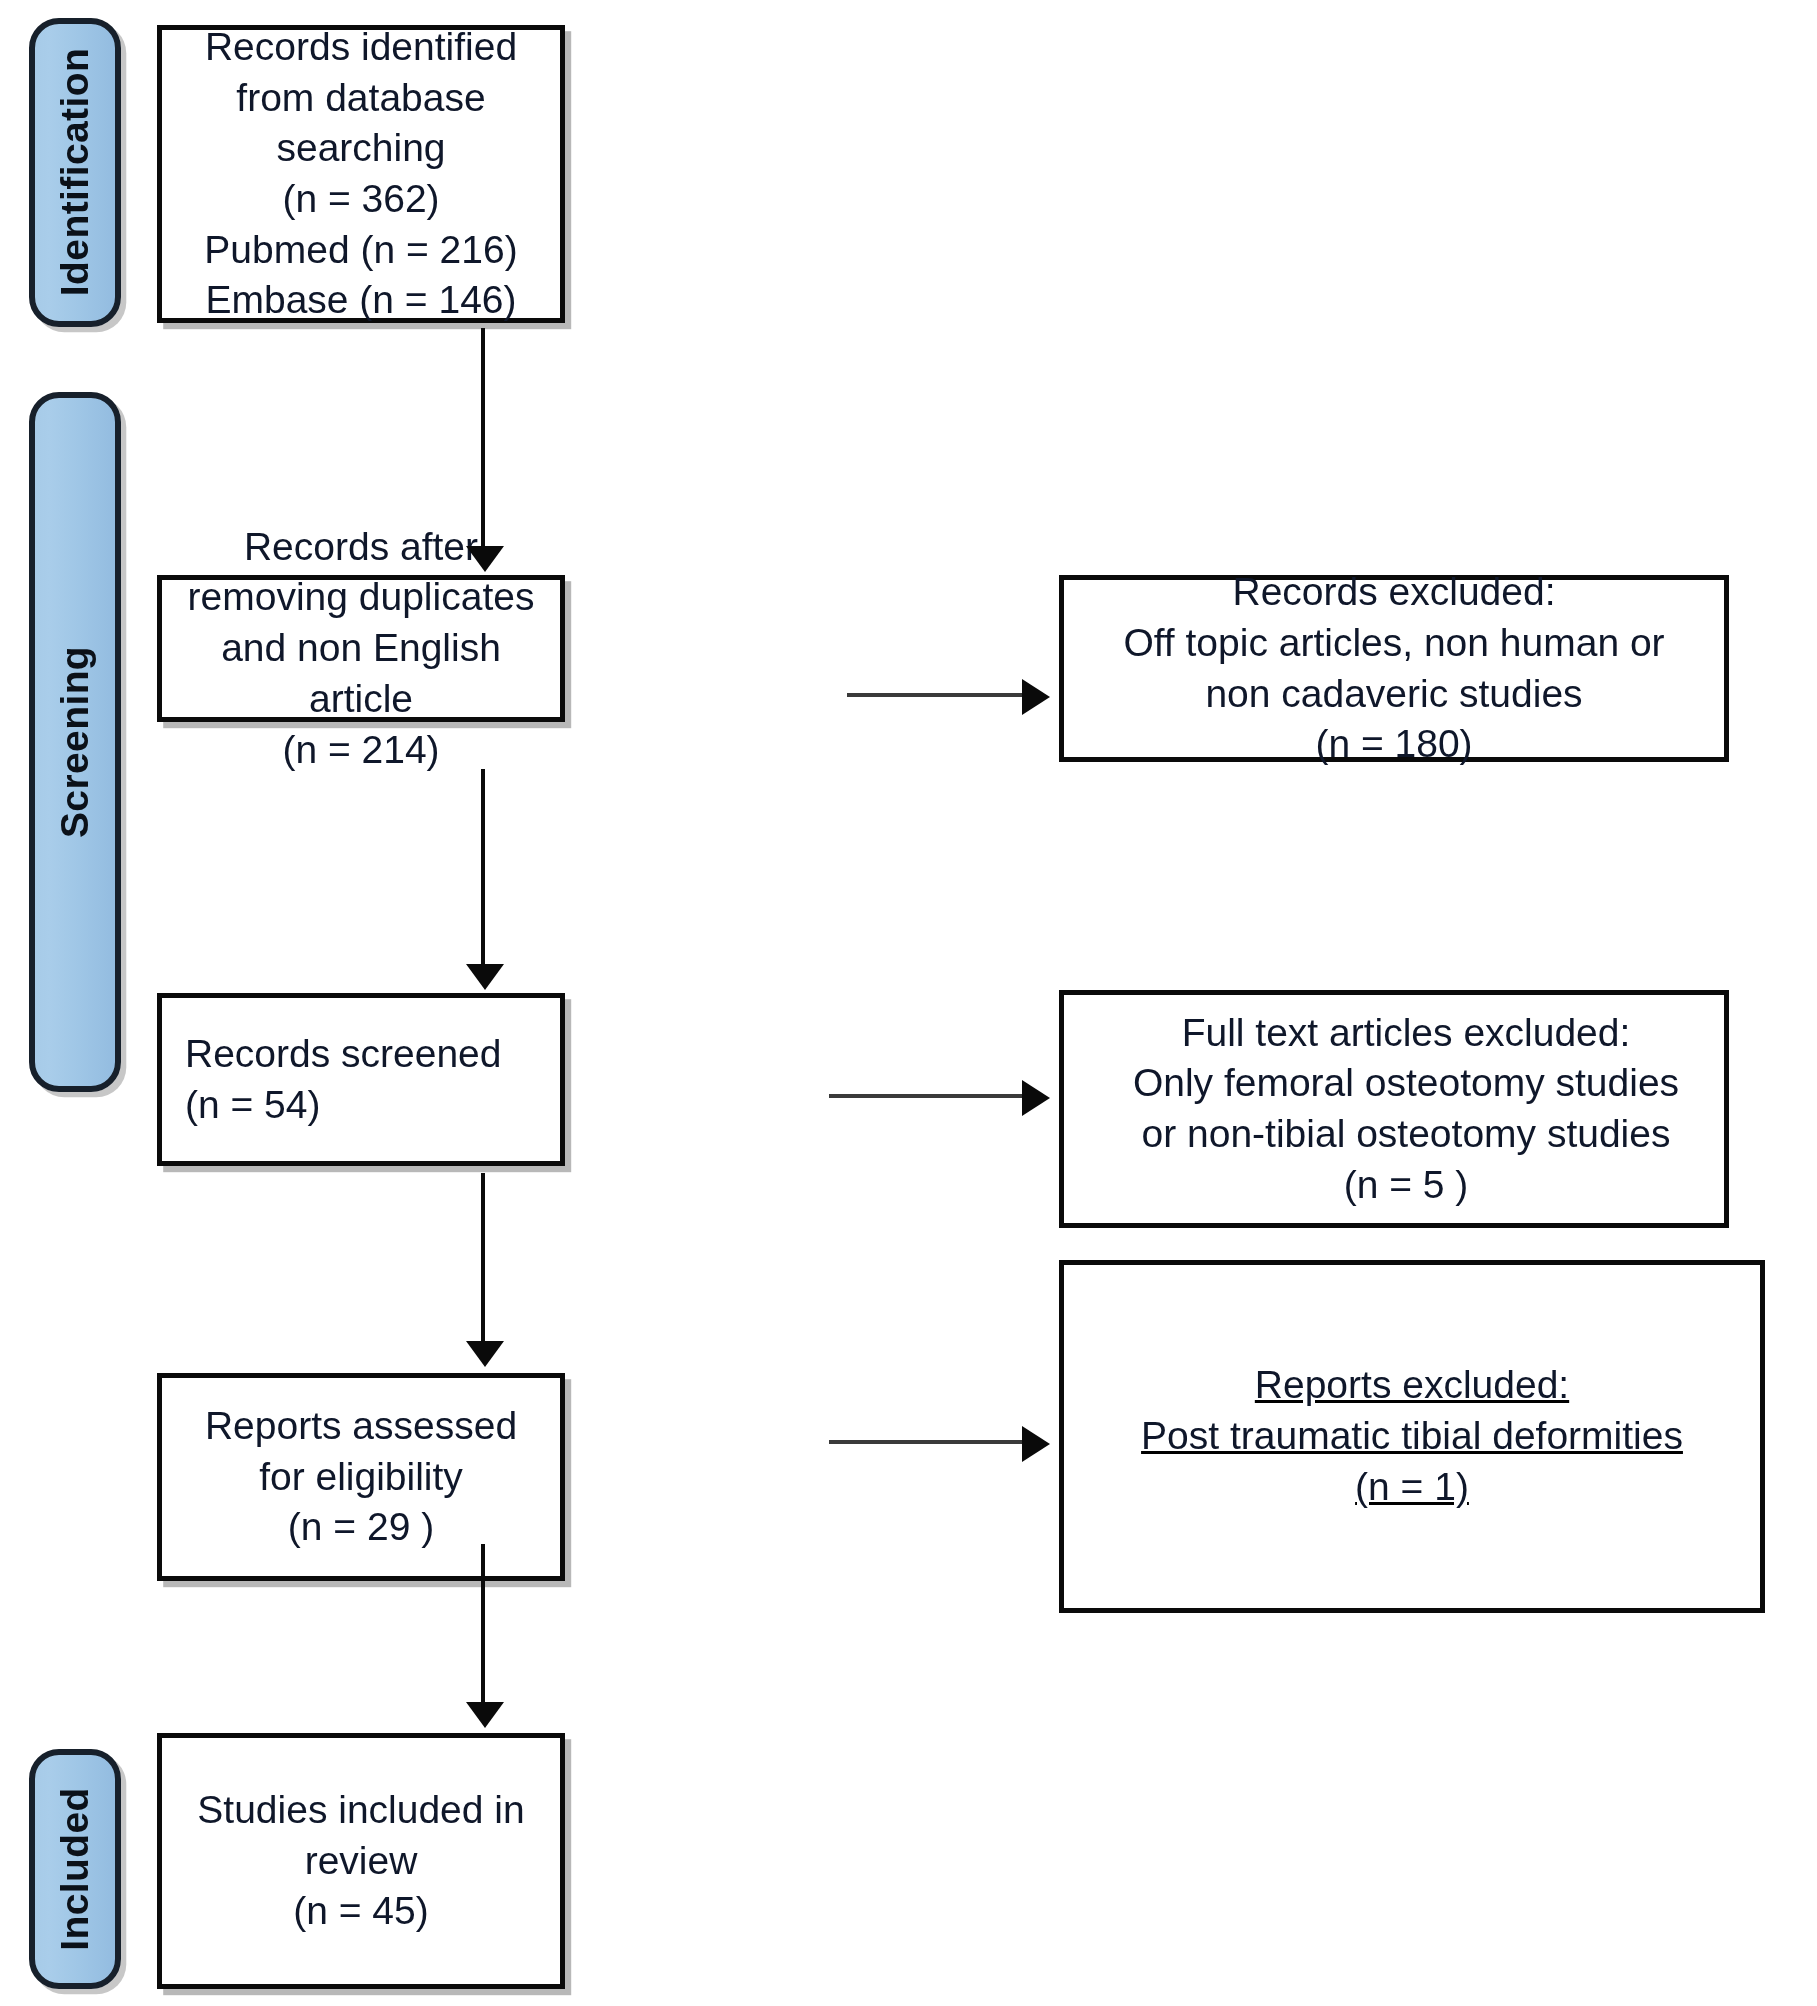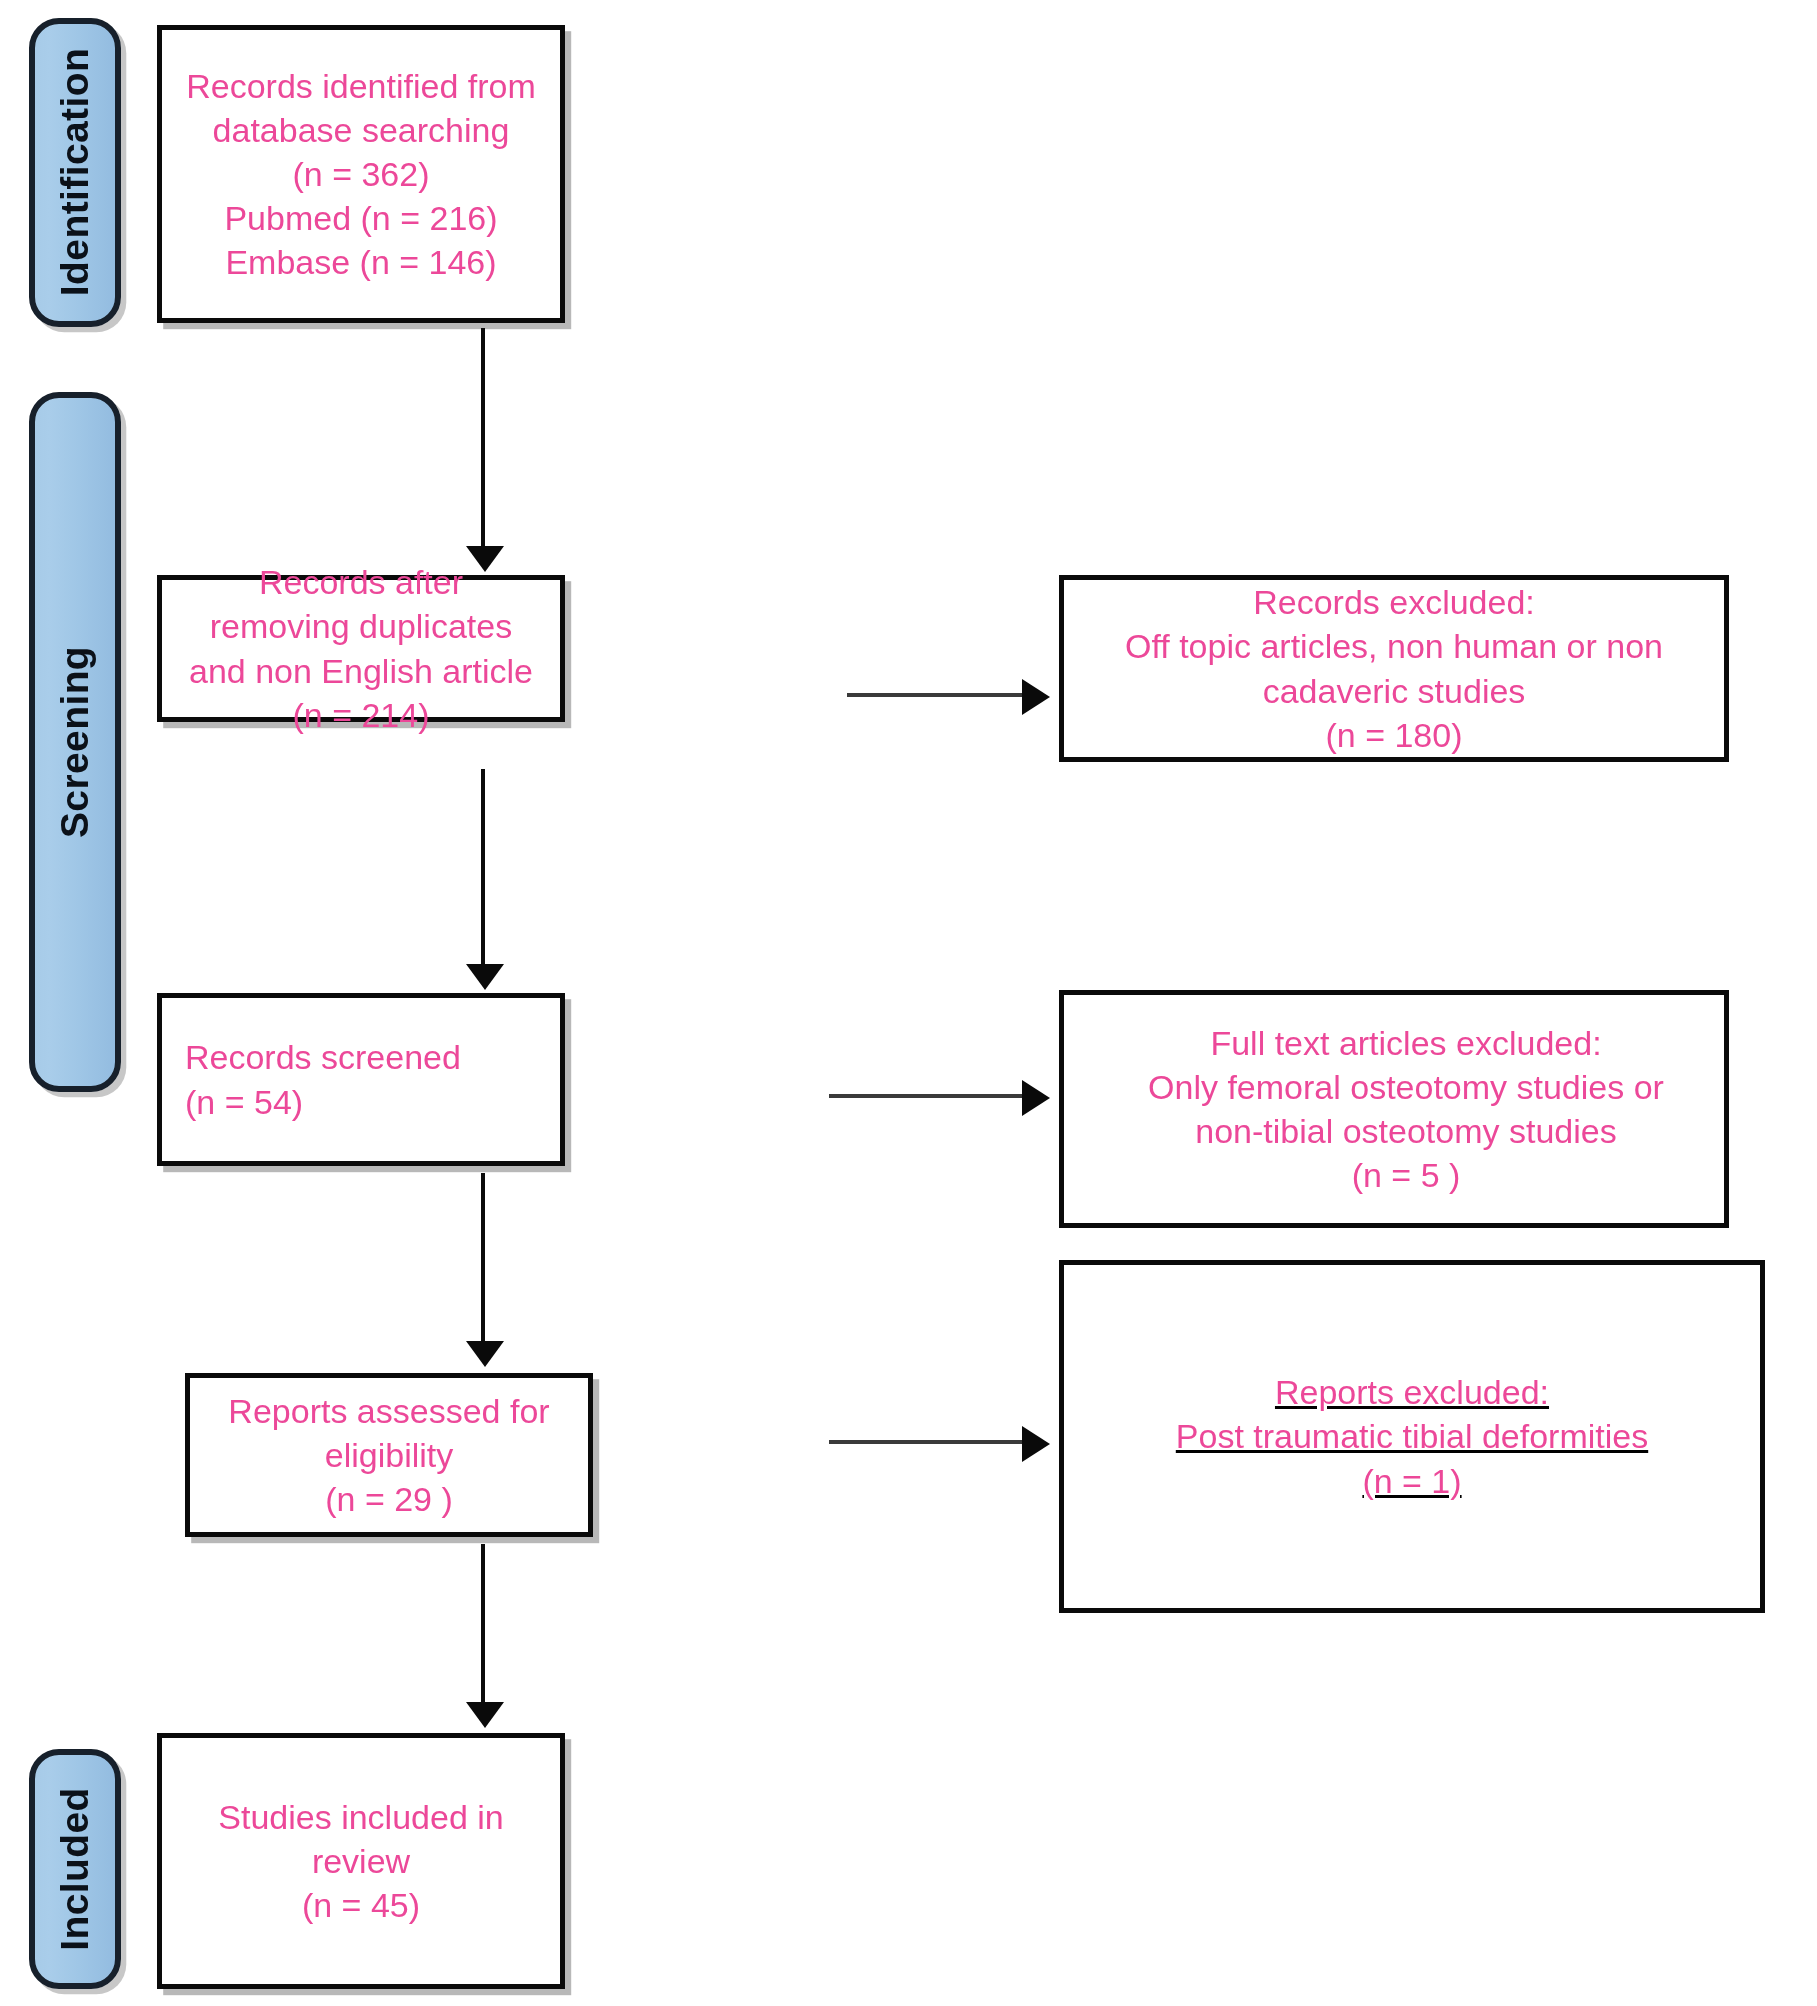--- a/index.html
+++ b/index.html
@@ -48,23 +48,23 @@
     background: #ffffff;
     border: 5.3px solid #0a0a0a;
     display: flex;
     flex-direction: column;
     justify-content: center;
   }
   .flow-box.shadowed {
     box-shadow: 6.2px 6.2px 0 rgba(0,0,0,0.28);
   }
   .box-text {
-    font-size: 34px;
+    font-size: 39px;
     line-height: 1.30;
-    color: #ec4899;
+    color: #0f172a;
     padding: 0 23px;
     white-space: pre-line;
     font-family: "Liberation Sans", sans-serif;
   }
   .align-center { text-align: center; }
   .align-left   { text-align: left; }
 
   
   .v-arrow {
     position: absolute;
@@ -126,21 +126,21 @@
   <div class="flow-box shadowed" style="left:157px; top:575px; width:408px; height:147px;">
     <div class="box-text align-center">Records after removing duplicates and non English article
 (n = 214)</div>
   </div>
 
   <div class="flow-box shadowed" style="left:157px; top:993px; width:408px; height:173px;">
     <div class="box-text align-left">Records screened
 (n = 54)</div>
   </div>
 
-  <div class="flow-box shadowed" style="left:157px; top:1373px; width:408px; height:164px;margin-left:28px;">
+  <div class="flow-box shadowed" style="left:157px; top:1373px; width:408px; height:208px;">
     <div class="box-text align-center">Reports assessed for eligibility
 (n = 29 )</div>
   </div>
 
   <div class="flow-box shadowed" style="left:157px; top:1733px; width:408px; height:256px;">
     <div class="box-text align-center">Studies included in review
 (n = 45)</div>
   </div>
 
   <div class="flow-box" style="left:1059px; top:575px; width:670px; height:187px;">

